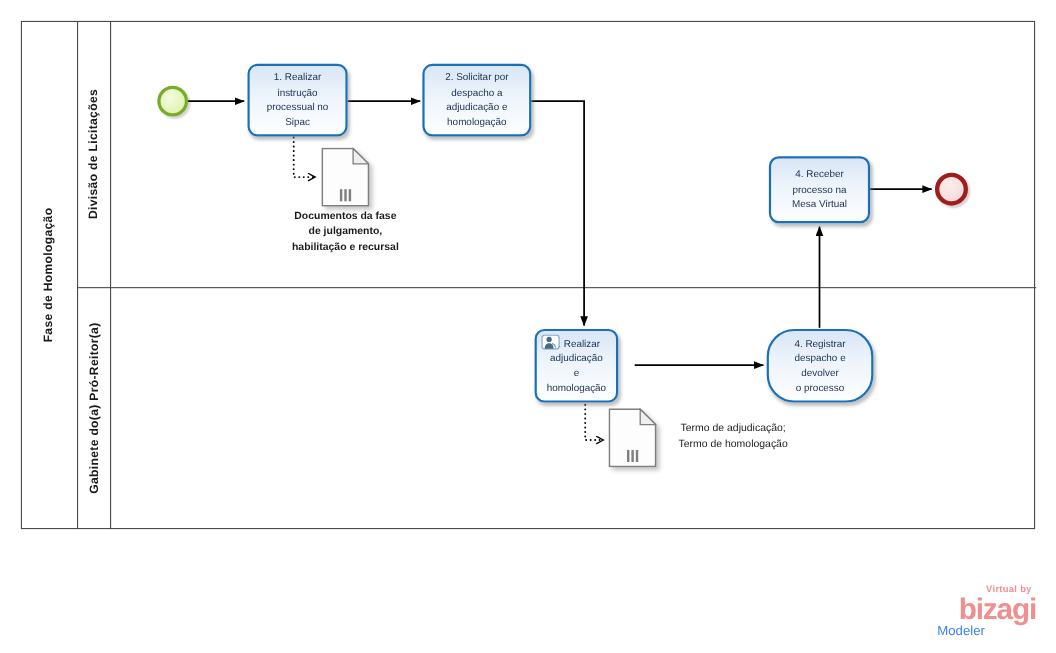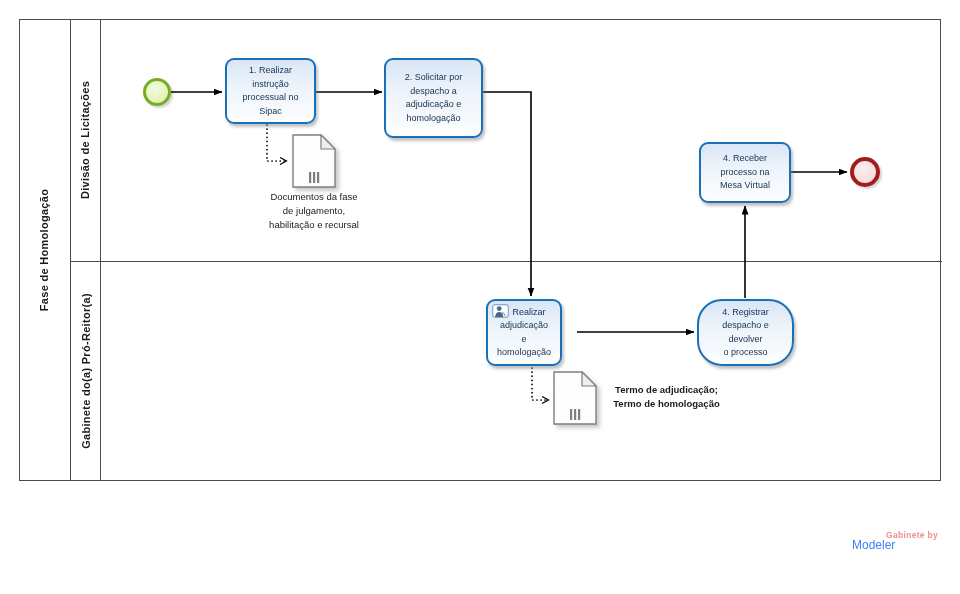--- a/index.html
+++ b/index.html
@@ -21,40 +21,40 @@
   .vtext{transform:rotate(-90deg);white-space:nowrap;font-weight:bold;
          font-size:11px;color:#1a1a1a;letter-spacing:.3px;}
   
   .task{position:absolute;box-sizing:border-box;border:2px solid #1a70b8;border-radius:9px;
         background:linear-gradient(180deg,#d9e6f6 0%,#eef4fb 45%,#fdfeff 100%);
         box-shadow:2px 3px 3px rgba(120,120,120,.45);
         display:flex;align-items:center;justify-content:center;text-align:center;
         font-size:9px;line-height:1.5;color:#17304f;white-space:pre-line;padding:14px;}
   .task .tlabel{white-space:pre-line;}
   .t1{left:225px;top:58px;width:91px;height:66px;}
-  .t2{left:384px;top:58px;width:99px;height:80px;}
+  .t2{left:384px;top:58px;width:99px;height:66px;}
   .t3{left:486px;top:299px;width:76px;height:67px;}
   .t4{left:697px;top:299px;width:97px;height:67px;border-radius:25px;}
   .t5{left:699px;top:142px;width:92px;height:61px;}
   .user-badge{position:absolute;left:4px;top:3px;width:17px;height:14px;}
   .event{position:absolute;box-sizing:border-box;border-radius:50%;}
   .start-event{left:143px;top:78px;width:28px;height:28px;border:3px solid #76ac28;
                background:radial-gradient(circle at 40% 35%,#f4fbdf 0%,#e2f3b3 70%,#d6ecA0 100%);
                box-shadow:2px 2px 2px rgba(0,0,0,.18);}
   .end-event{left:850px;top:157px;width:30px;height:30px;border:4px solid #9f1d1d;
              background:radial-gradient(circle at 40% 35%,#fbeeee 0%,#f3d4d4 100%);
              box-shadow:2px 2px 2px rgba(0,0,0,.18);}
   
   .doc-icon{position:absolute;filter:drop-shadow(3px 3px 2px rgba(0,0,0,.22));}
   .d1-icon{left:292px;top:134px;}
   .d2-icon{left:553px;top:371px;}
   .doc-label{position:absolute;font-size:9.5px;line-height:1.45;color:#1a1a1a;
              text-align:center;white-space:pre-line;}
-  .d1-label{left:238px;top:190px;width:152px;}
-  .d2-label{left:599px;top:383px;width:135px;font-weight:bold;}
+  .d1-label{left:238px;top:190px;width:152px;font-weight:bold;}
+  .d2-label{left:599px;top:383px;width:135px;}
   
   .flows{position:absolute;left:0;top:0;width:960px;height:594px;pointer-events:none;}
   
   .brand-box{position:absolute;left:838px;top:530px;width:104px;color:#ef8f8f;}
   .powered-by{font-size:8.5px;font-weight:bold;text-align:right;padding-right:4px;
               letter-spacing:.3px;}
   .brand-name{font-size:27px;font-weight:bold;line-height:1.05;text-align:right;
               letter-spacing:-1px;}
   .brand-product{font-size:12px;color:#3b82f6;padding-left:14px;margin-top:-2px;}
 </style>
@@ -147,17 +147,18 @@
     <path d="M1,1 H29 L43,15 V53 H1 Z" fill="#fdfdfd" stroke="#7f7f7f" stroke-width="1.4"></path>
     <path d="M29,1 L29,15 L43,15 Z" fill="#efefef" stroke="#7f7f7f" stroke-width="1.2"></path>
     <rect x="17" y="38" width="2.2" height="11" fill="#7f7f7f"></rect>
     <rect x="21" y="38" width="2.2" height="11" fill="#7f7f7f"></rect>
     <rect x="25" y="38" width="2.2" height="11" fill="#7f7f7f"></rect>
   </svg>
   <div class="doc-label d2-label">Termo de adjudicação;
 Termo de homologação</div>
 
   <div class="brand-box">
-    <div class="powered-by">Gabinete by</div>
+    <div class="powered-by">Virtual by</div>
+    <div class="brand-name">bizagi</div>
     <div class="brand-product">Modeler</div>
   </div>
 
 </div>
 
 </body></html>

